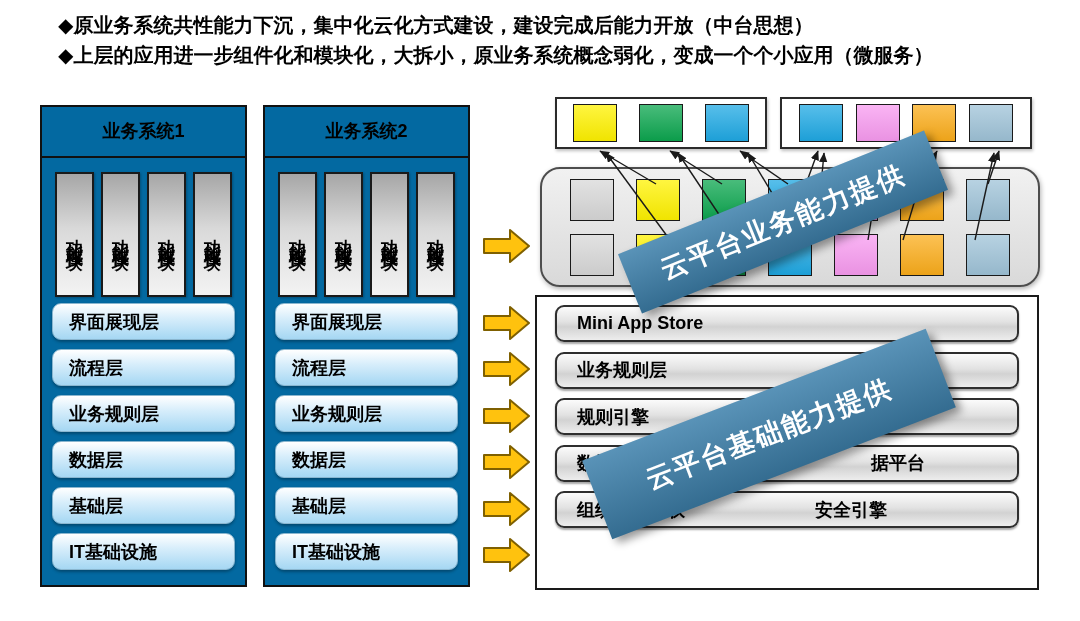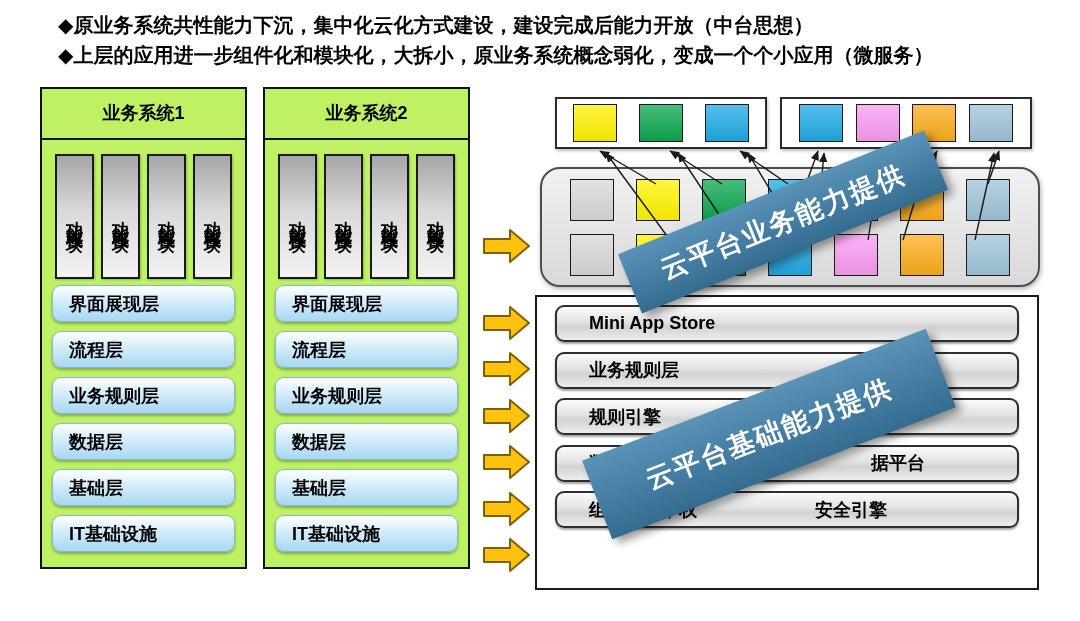--- a/index.html
+++ b/index.html
@@ -4,21 +4,21 @@
 <style>
   html,body{margin:0;padding:0;background:#fff;}
   .stage{
     position:relative;width:1080px;height:621px;background:#ffffff;overflow:hidden;
     font-family:"Liberation Sans","DejaVu Sans",sans-serif;color:#000;
   }
   
   .bullets{position:absolute;left:30px;top:10px;width:1030px;}
   .bullet{font-size:20px;font-weight:bold;line-height:30px;white-space:nowrap;margin-left:28px;}
   
-  .system{position:absolute;top:87px;width:207px;height:482px;border:2.5px solid #111;background:#bef264;box-sizing:border-box;}
+  .system{position:absolute;top:105px;width:207px;height:482px;border:2.5px solid #111;background:#0369a1;box-sizing:border-box;}
   .system.s1{left:40px;} .system.s2{left:263px;}
   .system-title{height:49px;line-height:49px;text-align:center;font-size:18px;font-weight:bold;border-bottom:2.5px solid #111;}
   .modules{display:flex;justify-content:center;gap:7px;padding-top:14px;}
   .module{width:39px;height:125px;border:2px solid #1a1a1a;box-sizing:border-box;display:flex;
     background:linear-gradient(180deg,#a6a6a6 0%,#d9d9d9 45%,#f3f3f3 100%);
     box-shadow:1px 1px 2px rgba(0,0,0,.25);}
   .module span{margin:auto;writing-mode:vertical-rl;text-orientation:upright;font-size:17px;font-weight:bold;letter-spacing:5px;}
   .layers{display:flex;flex-direction:column;gap:9px;padding:6px 10px 0 10px;justify-content:center;}
   .layer{height:37px;border-radius:9px;border:1px solid #8ab6cf;box-sizing:border-box;
     background:linear-gradient(180deg,#ffffff 0%,#d8eefb 40%,#a5d7f3 100%);
@@ -40,21 +40,21 @@
   .prow.r1{margin-top:10px;} .prow.r2{margin-top:13px;}
   .prow .sq{width:44px;height:42px;}
   
   .connectors{position:absolute;left:0;top:0;width:1080px;height:621px;pointer-events:none;z-index:3;}
   
   .cap-box{position:absolute;left:535px;top:295px;width:504px;height:295px;border:2px solid #1a1a1a;
     box-sizing:border-box;background:#fff;}
   .cap-rows{display:flex;flex-direction:column;gap:9.5px;padding:8px 18px 0 18px;}
   .cap-row{position:relative;height:37px;border-radius:9px;border:2px solid #2e2e2e;box-sizing:border-box;
     background:linear-gradient(180deg,#fbfbfb 0%,#e2e2e2 45%,#d2d2d2 60%,#ededed 100%);
-    display:flex;align-items:center;font-size:18px;font-weight:bold;padding-left:32px;
+    display:flex;align-items:center;font-size:18px;font-weight:bold;padding-left:20px;
     box-shadow:0 2px 2px rgba(0,0,0,.35);}
   .frag-right{position:absolute;top:50%;transform:translateY(-50%);}
   .cap-row .r4{left:314px;} .cap-row .r5{left:258px;}
   
   .yarrow{position:absolute;left:483px;width:48px;height:36px;z-index:2;}
   
   .banner{position:absolute;z-index:5;display:flex;align-items:center;justify-content:center;
     color:#fff;font-weight:bold;font-size:27px;letter-spacing:2px;white-space:nowrap;
     background-image:linear-gradient(180deg,rgba(255,255,255,.14),rgba(0,0,0,.16));
     box-shadow:4px 6px 9px rgba(0,0,0,.4);}

